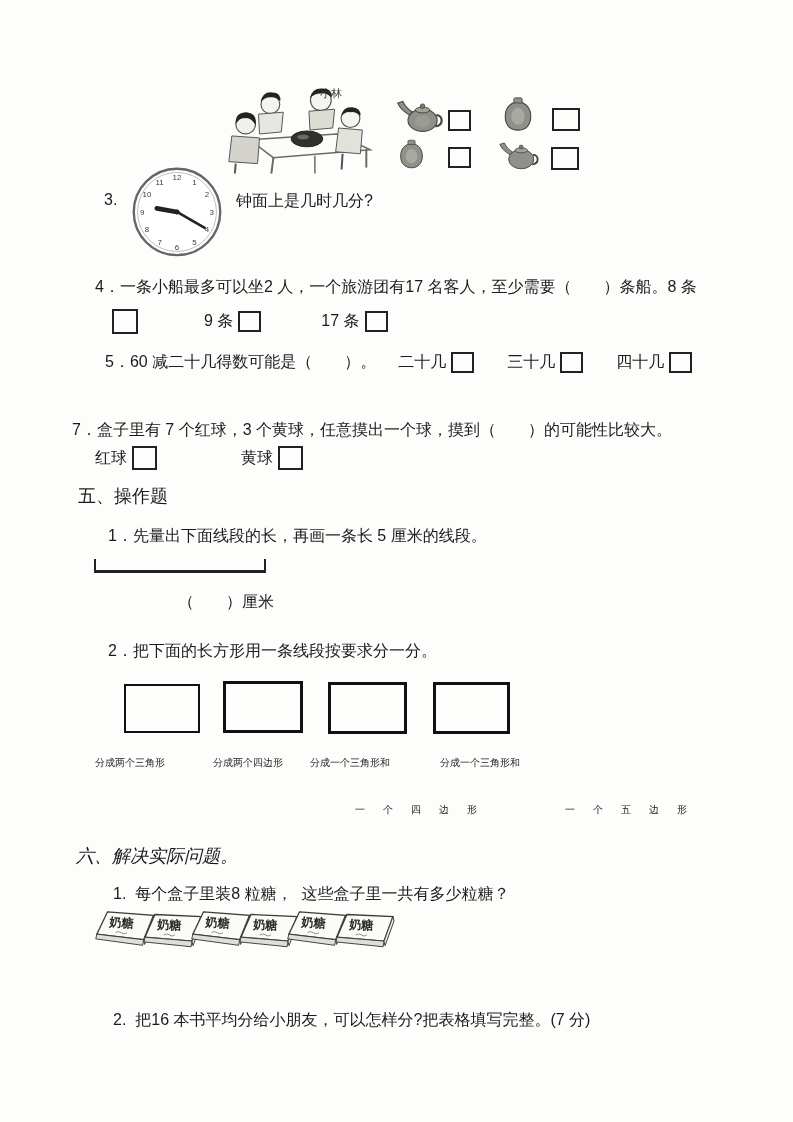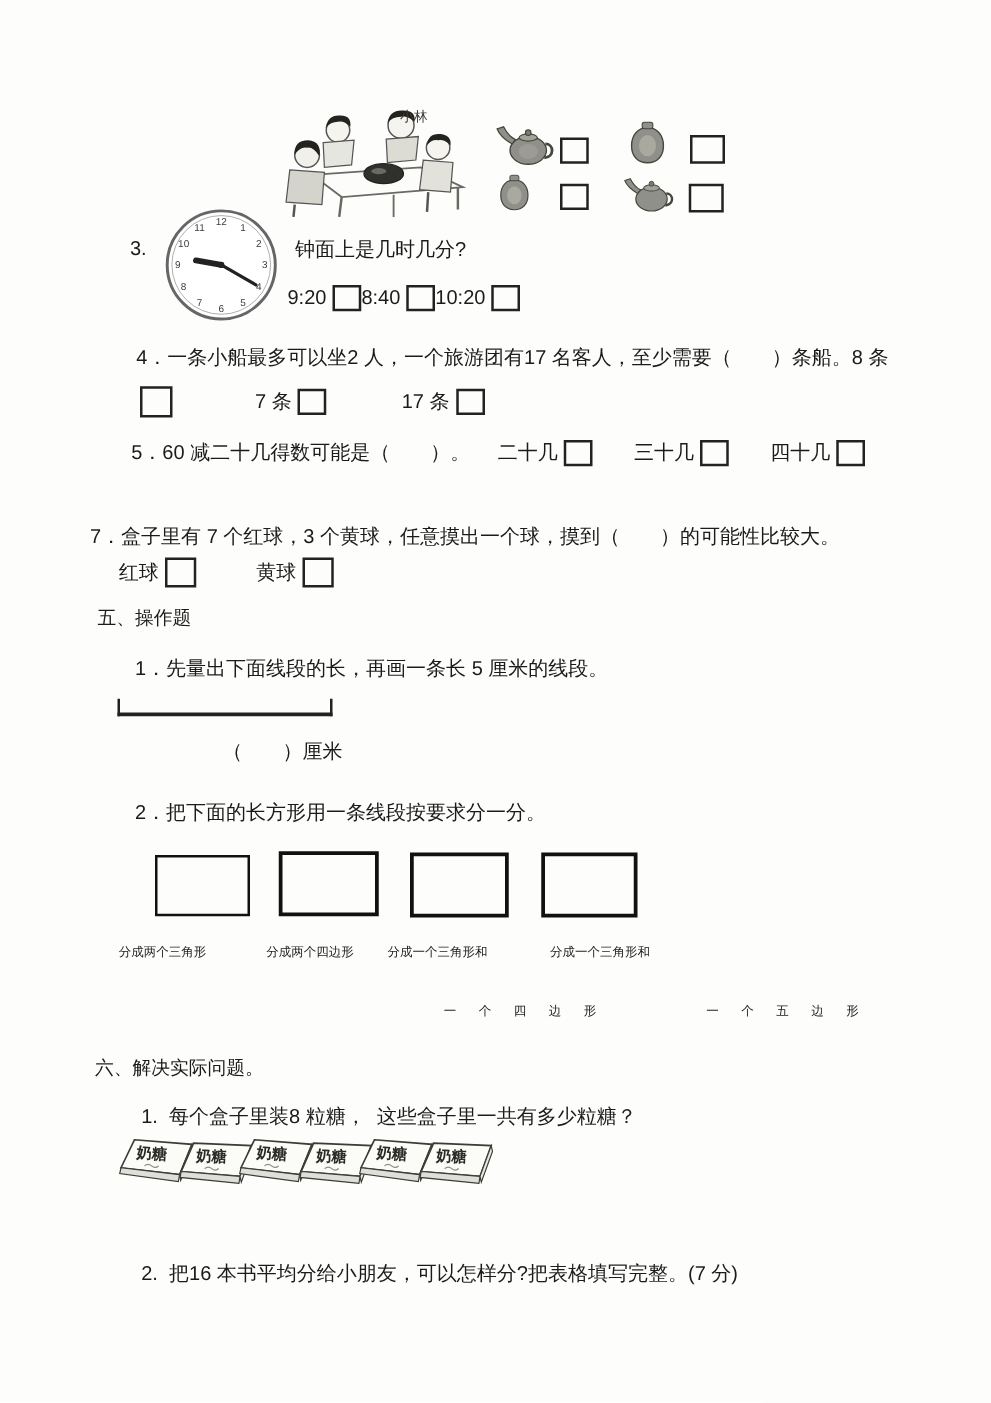--- a/index.html
+++ b/index.html
@@ -3,67 +3,67 @@
 <meta charset="utf-8">
 <style>
   html,body{margin:0;padding:0;background:#ffffff;}
   .page{position:relative;width:793px;height:1122px;background:#fdfdfc;
         font-family:"Liberation Sans","DejaVu Sans",sans-serif;color:#1b1b1b;overflow:hidden;}
   .t{position:absolute;font-size:16px;white-space:pre;line-height:1.2;}
   .row{position:absolute;display:flex;align-items:center;font-size:16px;white-space:pre;}
   .og{display:inline-flex;align-items:center;gap:5px;}
   .cb{display:inline-block;width:19px;height:17px;border:2px solid #222;background:transparent;flex:none;box-sizing:content-box;}
   .cb-lg{width:24px;height:19px;}
-  .heading{font-size:15px;}
+  .heading{font-size:18px;}
   .small{font-size:10px;}
   .spaced{letter-spacing:18px;}
   
   #kids{position:absolute;left:216px;top:84px;width:178px;height:92px;}
   #cap{position:absolute;left:320px;top:86px;font-size:11px;color:#3a3a36;}
   #pots{position:absolute;left:385px;top:94px;width:205px;height:86px;}
   .abs{position:absolute;}
   #pot1{left:6px;top:4px;width:58px;height:36px;}   #pcb1{left:63px;top:16px;}
   #pot2{left:116px;top:0px;width:34px;height:40px;} #pcb2{left:167px;top:14px;}
   #pot3{left:12px;top:44px;width:29px;height:32px;} #pcb3{left:63px;top:53px;}
   #pot4{left:108px;top:46px;width:52px;height:31px;}#pcb4{left:166px;top:53px;}
   
   #q3num{left:104px;top:190px;}
   #clock{position:absolute;left:129px;top:164px;width:96px;height:94px;}
   #q3p{left:236px;top:191px;}
   #q3row{left:230px;top:228px;}
   #q3row .og+.og{margin-left:0;}
   #q3g2{margin-left:60px;} #q3g3{margin-left:80px;}
   
-  #q4t{left:109px;top:277px;}
+  #q4t{left:95px;top:277px;}
   #q4row{left:112px;top:309px;}
   #q4g2{margin-left:66px;} #q4g3{margin-left:60px;}
   
   #q5row{left:105px;top:352px;gap:22px;}
   #q6row{left:105px;top:381px;}
   .optgap{margin-left:11px;align-items:flex-end;}
   
   #q7t{left:72px;top:420px;}
-  #q7row{left:95px;top:446px;gap:48px;}
+  #q7row{left:95px;top:446px;gap:84px;}
   
   #sec5{left:78px;top:486px;}
   #s5q1{left:108px;top:526px;}
   #seg{position:absolute;left:94px;top:559px;width:168px;height:11px;
        border-left:2px solid #222;border-right:2px solid #222;border-bottom:3px solid #222;}
   #cm{left:145px;top:592px;margin-left:33px;}
   #s5q2{left:108px;top:641px;}
   .rect{position:absolute;background:transparent;}
   #r1{left:124px;top:684px;width:72px;height:45px;border:2px solid #111;}
   #r2{left:223px;top:681px;width:74px;height:46px;border:3px solid #111;}
   #r3{left:328px;top:682px;width:73px;height:46px;border:3px solid #111;}
   #r4{left:433px;top:682px;width:71px;height:46px;border:3px solid #111;}
   #lab1{left:95px;top:757px;}  #lab2{left:213px;top:757px;}
   #lab3{left:310px;top:757px;} #lab4{left:440px;top:757px;}
   #lab5{left:355px;top:804px;font-family:Liberation Serif, serif;} #lab6{left:565px;top:804px;}
   
-  #sec6{left:76px;top:846px;}
+  #sec6{left:76px;top:846px;font-style:italic;}
   #s6q1{left:113px;top:884px;}
   #candies{position:absolute;left:95px;top:904px;display:flex;}
   .candy{width:62px;height:52px;margin-right:-14px;}
   .candy:nth-child(even){transform:translateY(2px) rotate(-1deg);}
   .candy:nth-child(odd){transform:rotate(1deg);}
   #s6q2{left:113px;top:1010px;}
 </style>
 </head>
 <body>
 
@@ -141,30 +141,25 @@
       <text x="18" y="72.5">8</text>
       <text x="13" y="54">9</text>
       <text x="18" y="35.5">10</text>
       <text x="31.5" y="22">11</text>
     </g>
     <line x1="50" y1="51" x2="28.5" y2="47.2" stroke="#222" stroke-width="5" stroke-linecap="round"></line>
     <line x1="50" y1="51" x2="79.5" y2="68" stroke="#222" stroke-width="2.8" stroke-linecap="round"></line>
     <circle cx="50" cy="51" r="2.6" fill="#222"></circle>
   </svg>
   <span class="t" id="q3p">钟面上是几时几分?</span>
-  <div class="row" id="q3row">
-    <span class="og"><span>9:20</span><span class="cb"></span></span>
-    <span class="og" id="q3g2"><span>8:40</span><span class="cb"></span></span>
-    <span class="og" id="q3g3"><span>10:20</span><span class="cb"></span></span>
-  </div>
 
   <span class="t" id="q4t">4．一条小船最多可以坐2 人，一个旅游团有17 名客人，至少需要（　　）条船。8 条</span>
   <div class="row" id="q4row">
     <span class="cb" style="width:22px;height:21px"></span>
-    <span class="og" id="q4g2"><span>7 条</span><span class="cb"></span></span>
+    <span class="og" id="q4g2"><span>9 条</span><span class="cb"></span></span>
     <span class="og" id="q4g3"><span>17 条</span><span class="cb"></span></span>
   </div>
 
   <div class="row" id="q5row">
     <span>5．60 减二十几得数可能是（　　）。</span>
     <span class="og"><span>二十几</span><span class="cb"></span></span>
     <span class="og optgap"><span>三十几</span><span class="cb"></span></span>
     <span class="og optgap"><span>四十几</span><span class="cb"></span></span>
   </div>
 

